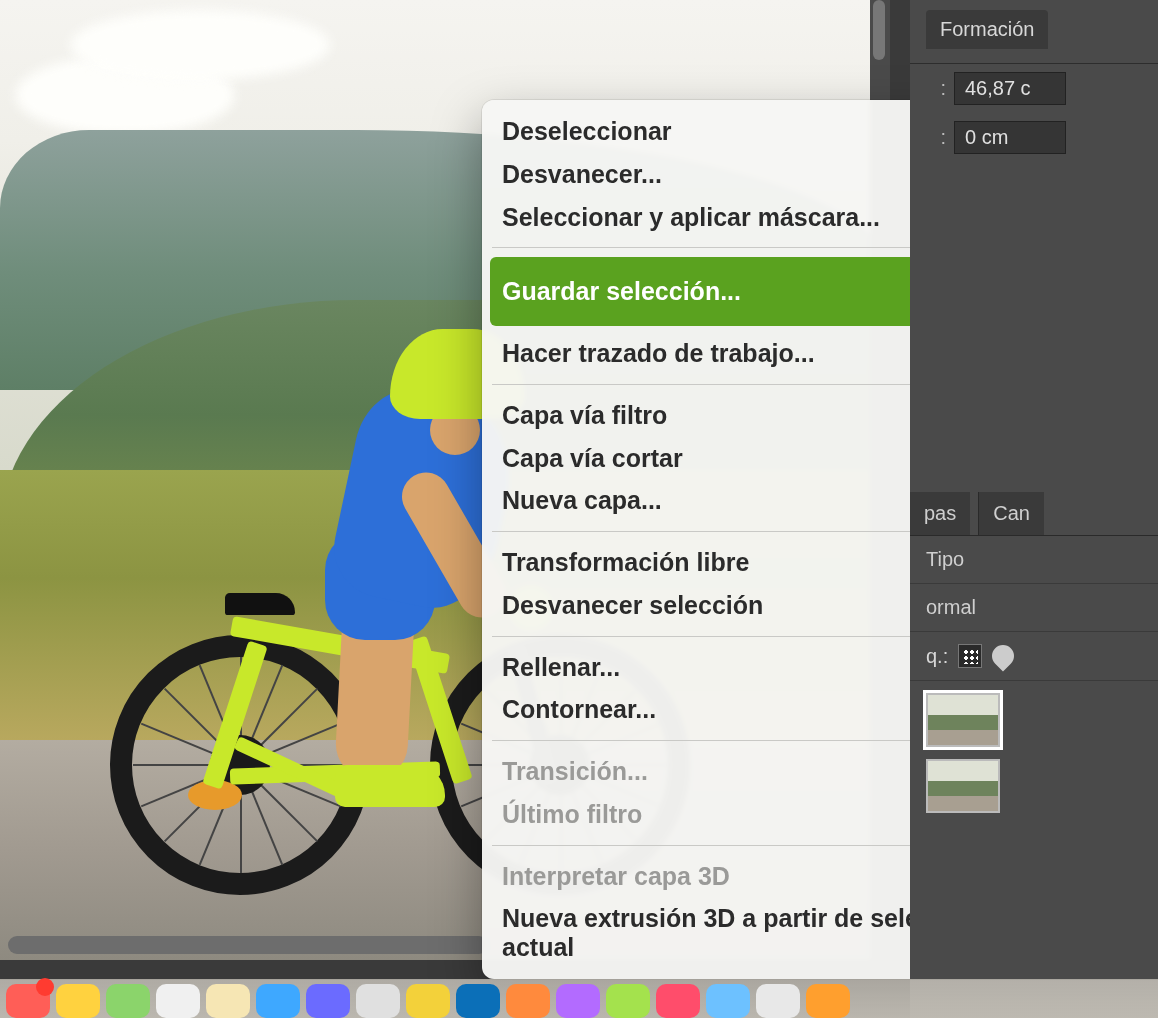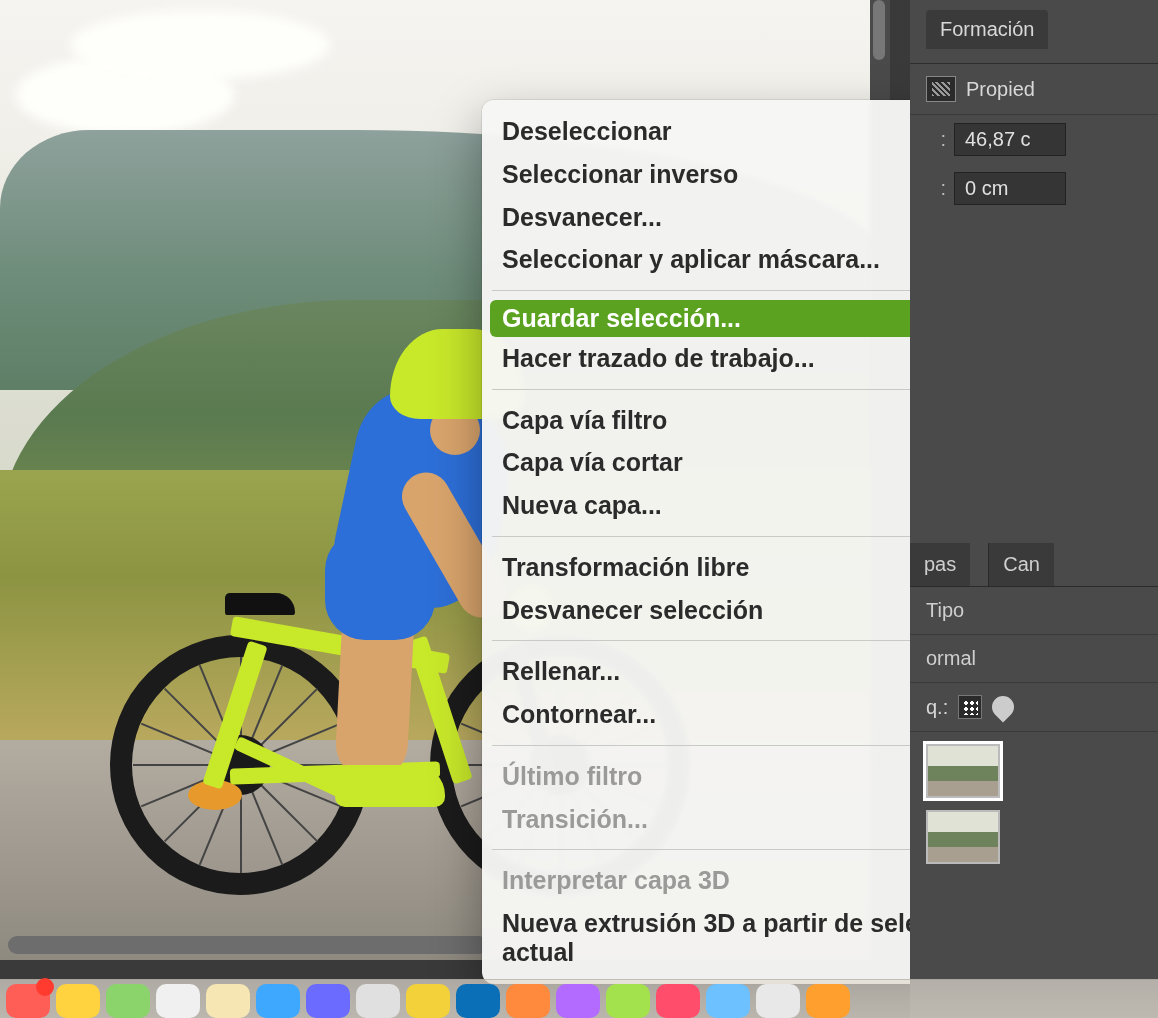--- a/index.html
+++ b/index.html
@@ -48,35 +48,35 @@
   
   .hscroll{position:absolute;left:8px;bottom:6px;width:480px;height:18px;background:#6d6d6d;border-radius:9px;}
   .vscroll{position:absolute;right:0;top:0;width:20px;height:960px;background:#4a4a4a;}
   .vscroll .thumb{position:absolute;left:3px;top:0;width:12px;height:60px;background:#777;border-radius:6px;}
 
   
   .ctx{position:absolute;left:482px;top:100px;width:574px;border-radius:12px;
     background:rgba(246,246,244,0.97);box-shadow:0 20px 50px rgba(0,0,0,.35),0 0 0 1px rgba(0,0,0,.08);
     padding:10px 0;font-size:25px;color:#2b2b2b;backdrop-filter:blur(2px);font-weight:bold;}
   .mi{padding:7px 20px;line-height:1.15;cursor:default;}
-  .mi.hl{background:#5aa21f;color:#fff;border-radius:6px;margin:0 8px;padding:4px 12px;}
+  .mi.hl{background:#5aa21f;color:#fff;border-radius:6px;margin:6px 8px;padding:20px 12px;}
   .mi.dis{color:#9a9a98;}
   .sep{height:1px;background:#c9c9c6;margin:9px 10px;}
 
   
   .rpanel{position:absolute;left:910px;top:0;width:248px;height:1018px;background:#4a4a4a;color:#d8d8d8;font-size:20px;}
   .section-tab{padding:10px 16px 14px;border-bottom:1px solid #2d2d2d;}
   .tabbtn{display:inline-block;background:#3a3a3a;padding:8px 14px;border-radius:4px 4px 0 0;}
   .prop-row{display:flex;align-items:center;gap:10px;padding:12px 16px;border-bottom:1px solid #3a3a3a;}
   .doc-icon{width:28px;height:24px;background:#2b2b2b;border:1px solid #888;position:relative;}
   .doc-icon::after{content:"";position:absolute;inset:5px;background:repeating-linear-gradient(45deg,#999 0 2px,transparent 2px 4px);}
   .field{display:flex;align-items:center;gap:8px;padding:8px 16px;}
   .field .lab{width:20px;text-align:right;color:#bbb;}
   .field .val{background:#353535;border:1px solid #222;padding:4px 10px;min-width:90px;color:#e0e0e0;}
-  .tabs2{display:flex;gap:18px;padding:0;margin-top:330px;border-bottom:1px solid #2a2a2a;text-align:center;}
+  .tabs2{display:flex;gap:8px;padding:0;margin-top:330px;border-bottom:1px solid #2a2a2a;text-align:center;}
   .tabs2 .t{padding:10px 14px;background:#3a3a3a;color:#cfcfcf;}
   .tabs2 .t.cut{border-left:1px solid #2a2a2a;}
   .rowplain{padding:12px 16px;border-bottom:1px solid #3a3a3a;color:#cfcfcf;}
   .bloq{display:flex;align-items:center;gap:10px;padding:12px 16px;border-bottom:1px solid #3a3a3a;}
   .chk{width:22px;height:22px;background:#2a2a2a;border:1px solid #777;position:relative;}
   .chk::before{content:"";position:absolute;inset:3px;background:radial-gradient(circle at 4px 4px,#fff 2px,transparent 2px) 0 0/6px 6px;}
   .brush{width:22px;height:22px;border-radius:50% 50% 50% 0;background:#ccc;transform:rotate(-45deg);}
   .thumbs{padding:12px 16px;display:flex;flex-direction:column;gap:12px;}
   .thumb-img{width:70px;height:50px;border:2px solid #bbb;background:linear-gradient(to bottom,#dfe2d5 0 40%,#6e835c 40% 70%,#a89f91 70% 100%);position:relative;}
   .thumb-img.sel{outline:3px solid #fff;}
@@ -163,51 +163,46 @@
     </div>
   </div>
   <div class="hscroll"></div>
   <div class="vscroll">
       <div class="thumb"></div>
     </div>
 </div>
 
 <div class="ctx" id="ctx">
     <div class="mi">Deseleccionar</div>
-    <div class="mi">Seleccionar inverso</div>
     <div class="mi">Desvanecer...</div>
     <div class="mi">Seleccionar y aplicar máscara...</div>
     <div class="sep"></div>
     <div class="mi hl">Guardar selección...</div>
     <div class="mi">Hacer trazado de trabajo...</div>
     <div class="sep"></div>
     <div class="mi">Capa vía filtro</div>
     <div class="mi">Capa vía cortar</div>
     <div class="mi">Nueva capa...</div>
     <div class="sep"></div>
     <div class="mi">Transformación libre</div>
     <div class="mi">Desvanecer selección</div>
     <div class="sep"></div>
     <div class="mi">Rellenar...</div>
     <div class="mi">Contornear...</div>
     <div class="sep"></div>
+    <div class="mi dis">Transición...</div>
     <div class="mi dis">Último filtro</div>
-    <div class="mi dis">Transición...</div>
     <div class="sep"></div>
     <div class="mi dis">Interpretar capa 3D</div>
     <div class="mi">Nueva extrusión 3D a partir de selección actual</div>
   </div>
 
 <div class="rpanel">
   <div class="section-tab">
     <span class="tabbtn">Formación</span>
-  </div>
-  <div class="prop-row">
-    <span class="doc-icon"></span>
-    <span>Propied</span>
   </div>
   <div class="field">
     <span class="lab">:</span>
     <span class="val">46,87 c</span>
   </div>
   <div class="field">
     <span class="lab">:</span>
     <span class="val">0 cm</span>
   </div>
 

